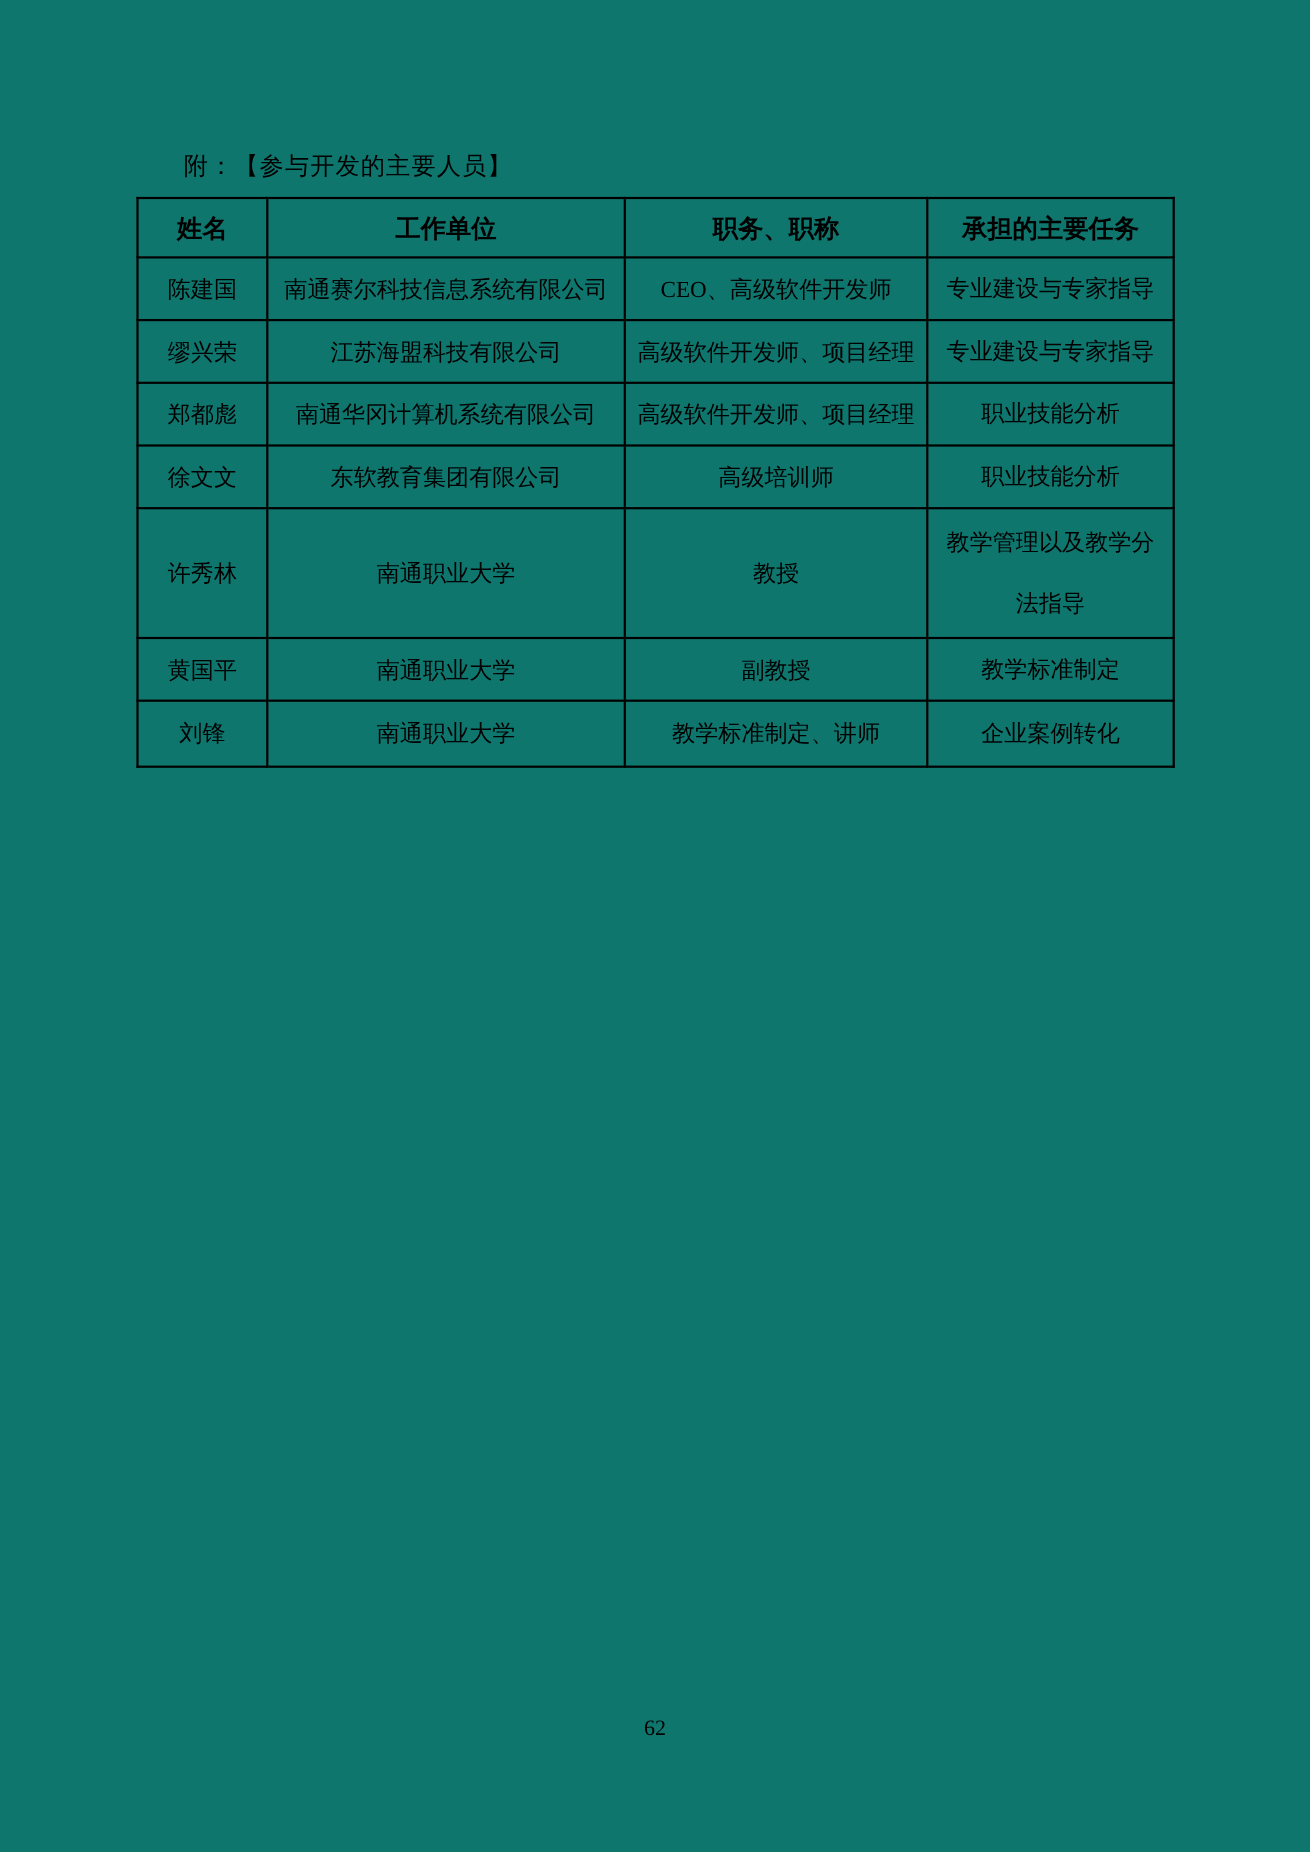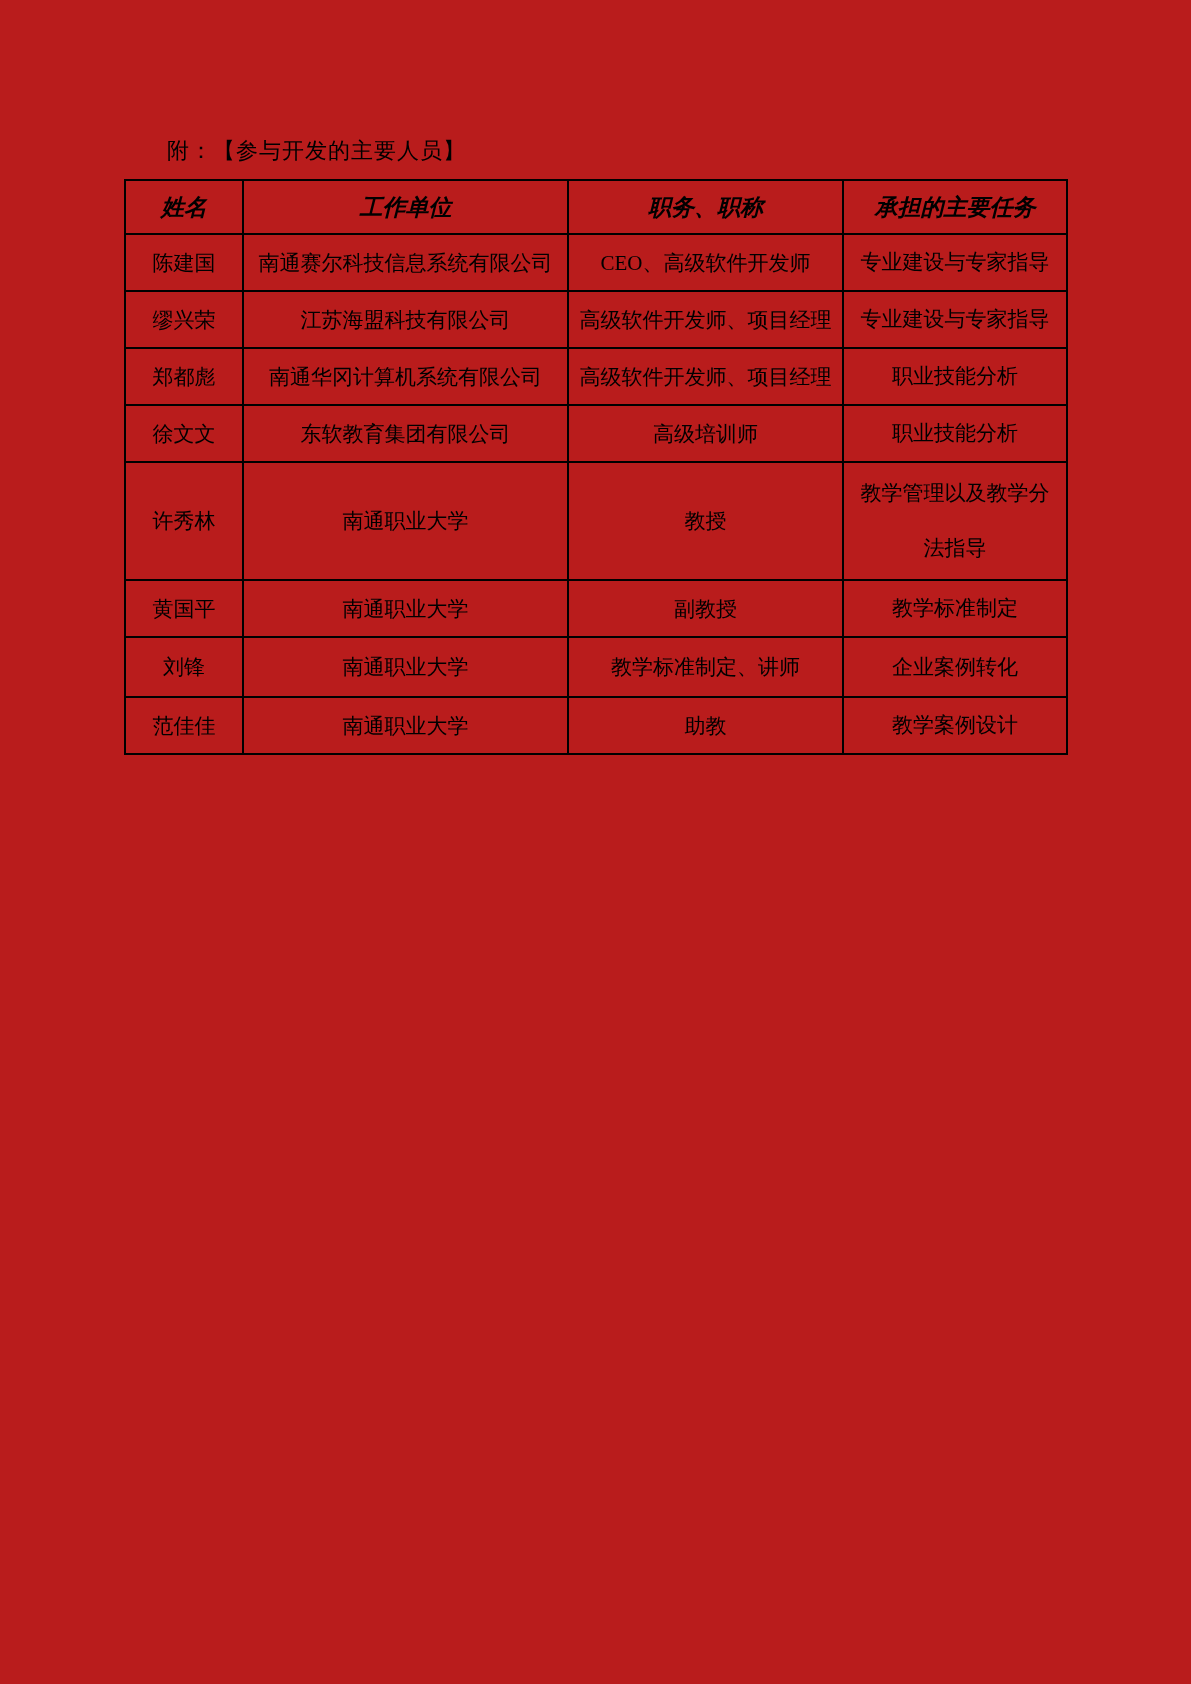--- a/index.html
+++ b/index.html
@@ -4,21 +4,21 @@
 <style>
   html, body {
     margin: 0;
     padding: 0;
     background: #ffffff;
   }
   .page {
     position: relative;
     width: 1191px;
     height: 1684px;
-    background: #b91c1c;
+    background: #0f766e;
     font-family: "Liberation Serif", "DejaVu Serif", serif;
     color: #000000;
     overflow: hidden;
   }
   .doc-title {
     position: absolute;
     left: 167px;
     top: 138px;
     font-size: 22px;
     line-height: 26px;
@@ -48,21 +48,21 @@
   table.personnel th {
     font-size: 23px;
     font-weight: bold;
     height: 50px;
   }
   table.personnel td {
     font-size: 21px;
     font-weight: normal;
   }
   
-  tr.r0 { height: 54px; font-style: italic; }
+  tr.r0 { height: 54px; }
   tr.r1 { height: 42px; }
   tr.r2 { height: 55px; }
   tr.r3 { height: 55px; }
   tr.r4 { height: 52px; }
   tr.r5 { height: 118px; }
   tr.r6 { height: 55px; }
   tr.r7 { height: 60px; }
   tr.r8 { height: 55px; }
   td.cell-task {
     white-space: pre-line;
@@ -139,23 +139,18 @@
           <td class="cell-organization">南通职业大学</td>
           <td class="cell-title">副教授</td>
           <td class="cell-task">教学标准制定</td>
         </tr>
         <tr class="r7">
           <td class="cell-name">刘锋</td>
           <td class="cell-organization">南通职业大学</td>
           <td class="cell-title">教学标准制定、讲师</td>
           <td class="cell-task">企业案例转化</td>
         </tr>
-        <tr class="r8">
-          <td class="cell-name">范佳佳</td>
-          <td class="cell-organization">南通职业大学</td>
-          <td class="cell-title">助教</td>
-          <td class="cell-task">教学案例设计</td>
-        </tr>
       </tbody>
   </table>
 
+  <div class="page-number">62</div>
 
 </div>
 
 </body></html>

